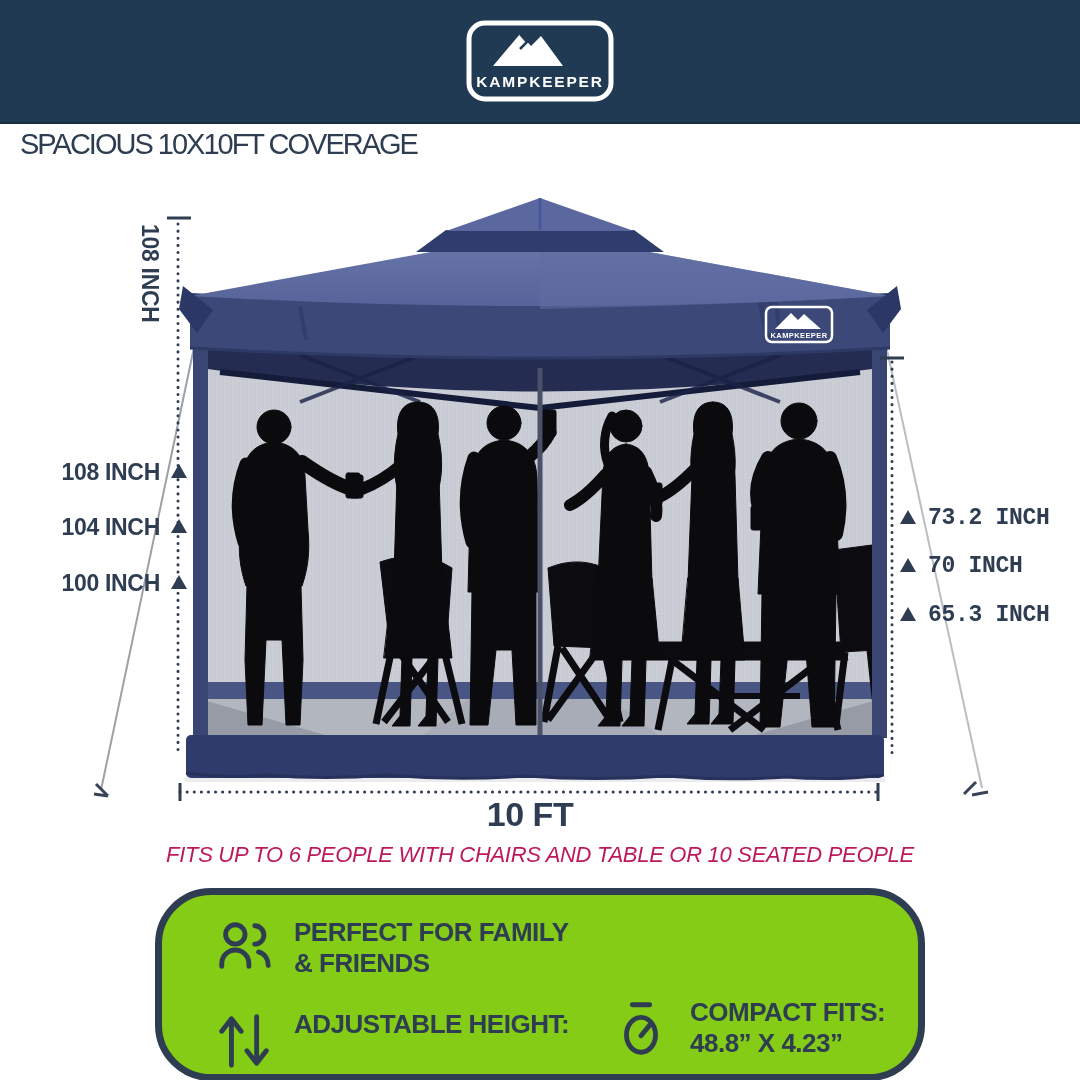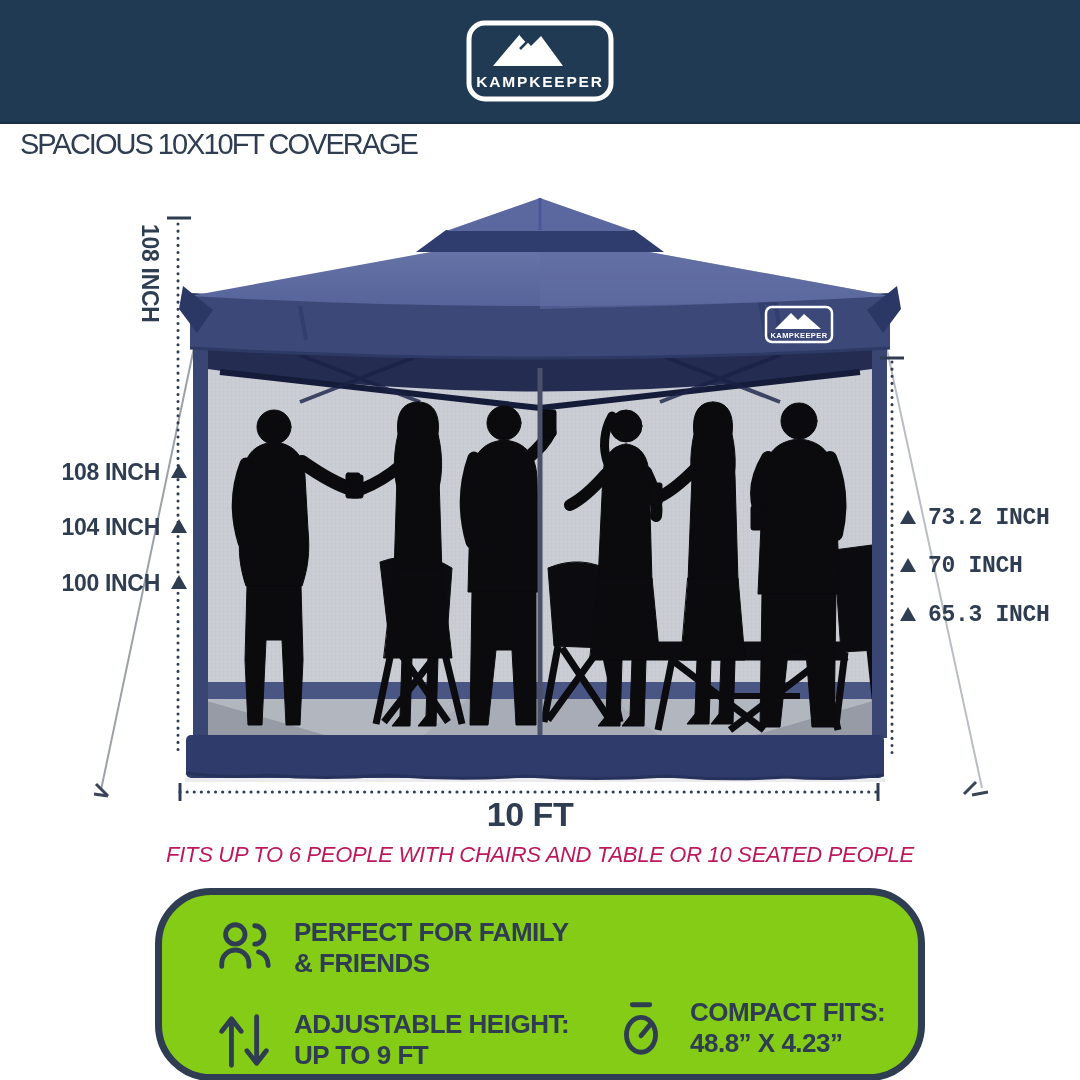--- a/index.html
+++ b/index.html
@@ -277,21 +277,20 @@
 
   <div class="feature f3">
     <svg class="f-icon" viewBox="0 0 64 64">
       <g fill="none" stroke="#2E3D52" stroke-width="5" stroke-linecap="round" stroke-linejoin="round">
         <path d="M18 57 V11 M8 22 L18 9 L28 22"></path>
         <path d="M44 7 V53 M34 42 L44 55 L54 42"></path>
       </g>
     </svg>
     <div class="f-text">
       <div>ADJUSTABLE HEIGHT:</div>
-      <div>UP TO 9 FT</div>
     </div>
   </div>
 
   <div class="feature f4">
     <svg class="f-icon" viewBox="0 0 64 64">
       <g fill="none" stroke="#2E3D52" stroke-width="5" stroke-linecap="round">
         <path d="M23 7 H41"></path>
         <ellipse cx="32" cy="38" rx="15" ry="18"></ellipse>
         <path d="M32 39 L41 28"></path>
       </g>

